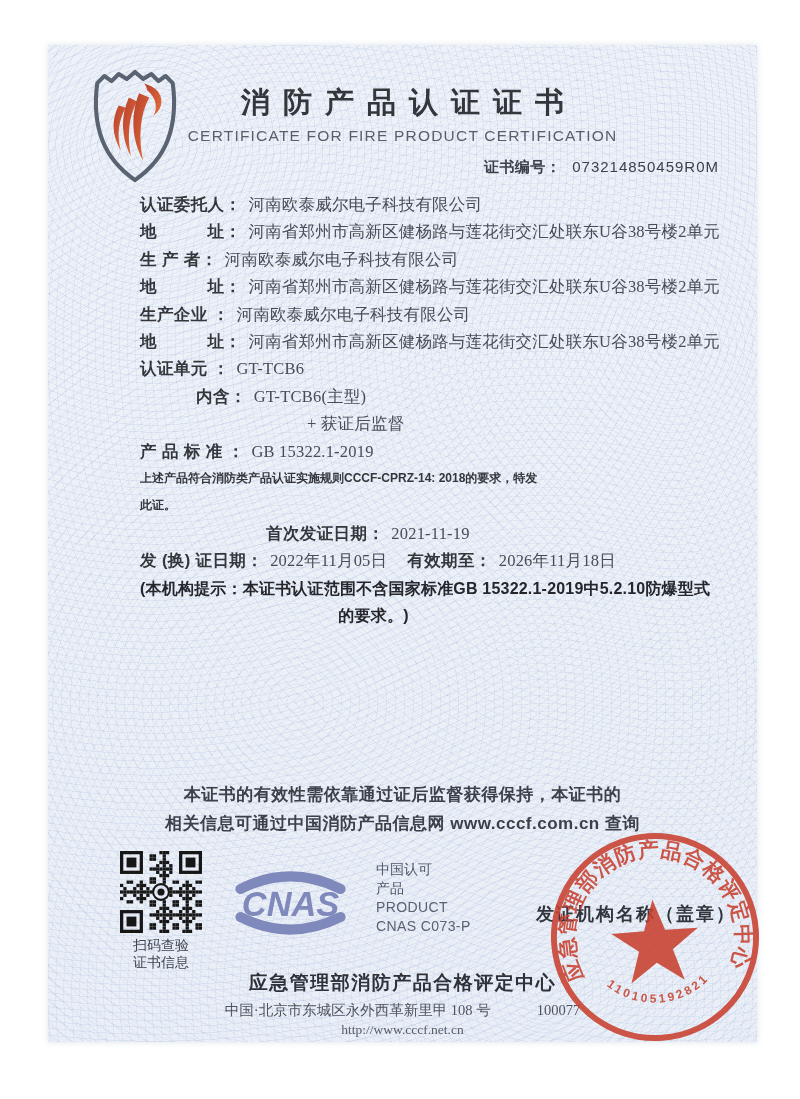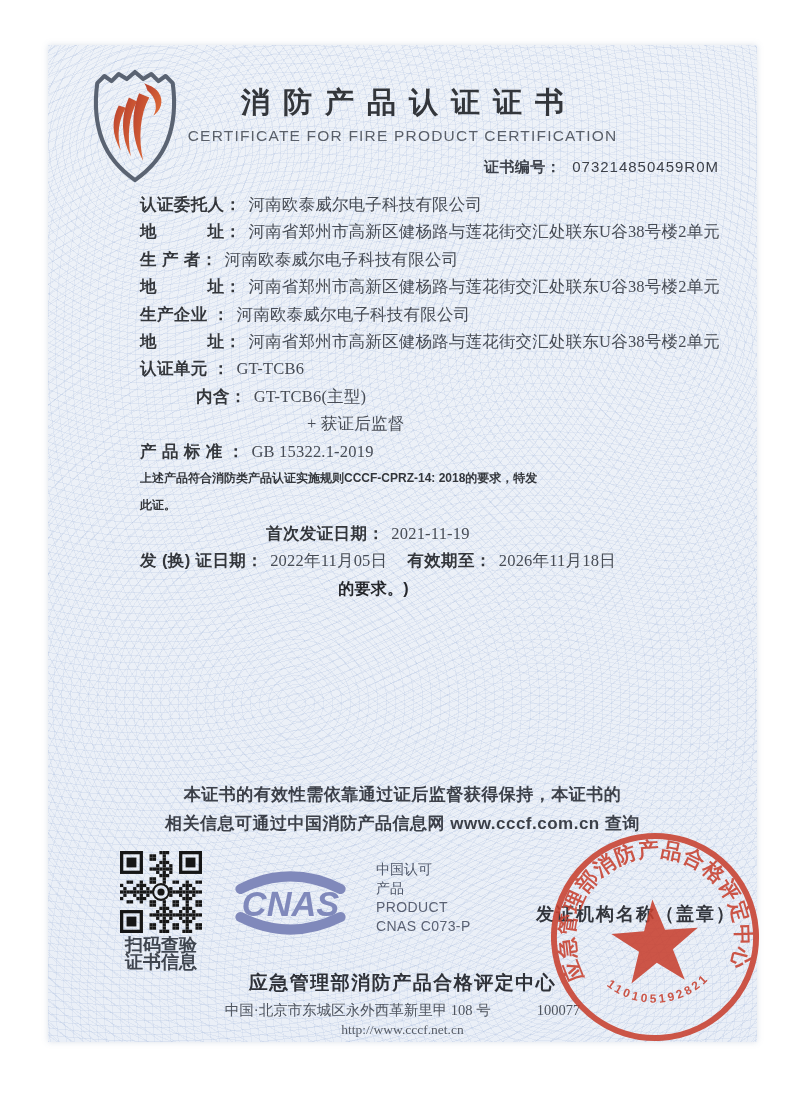--- a/index.html
+++ b/index.html
@@ -46,21 +46,21 @@
   .note { font-size:16px; line-height:27.4px; font-weight:700; color:#24262b; letter-spacing:.2px; }
   .note.center { text-align:center; padding-right:120px; }
 
   
   .notice { position:absolute; left:0; right:0; top:735px; text-align:center;
             font-size:17px; font-weight:600; color:#3c4049; line-height:29px; letter-spacing:.5px; }
 
   
   .qr { position:absolute; left:72px; top:806px; width:82px; height:82px; color:var(--qr-ink,#161616); }
   .qr-caption { position:absolute; left:66px; top:892px; width:94px; text-align:center;
-                font-size:18px; line-height:17px; color:#3f454f; font-weight:700; }
+                font-size:14px; line-height:17px; color:#3f454f; font-weight:400; }
   .cnas { position:absolute; left:180px; top:818px; width:125px; height:80px; }
   .accreditation { position:absolute; left:328px; top:815px; font-size:14px;
                    line-height:19px; color:#4e5668; }
   .accreditation .en { color:#5a6173; letter-spacing:.4px; }
   .issuer-label { position:absolute; left:488px; top:857px; font-size:18px; font-weight:700;
                   color:#32353c; letter-spacing:2px; z-index:1; }
   .seal { position:absolute; left:498px; top:783px; width:218px; height:218px;
           z-index:2; opacity:.88; transform:rotate(-4deg); }
   .org-name { position:absolute; left:0; right:0; top:925px; text-align:center;
               font-size:19px; font-weight:700; color:#2e3138; letter-spacing:1.5px; }
@@ -135,20 +135,21 @@
       <div class="statement">上述产品符合消防类产品认证实施规则CCCF-CPRZ-14: 2018的要求，特发</div>
       <div class="statement">此证。</div>
 
       <div class="row first-issue">
         <span class="lbl">首次发证日期：</span><span class="val">2021-11-19</span>
       </div>
       <div class="row">
         <span class="lbl">发 (换) 证日期：</span><span class="val">2022年11月05日</span><span class="lbl gap-left">有效期至：</span><span class="val">2026年11月18日</span>
       </div>
 
+      <div class="note">(本机构提示：本证书认证范围不含国家标准GB 15322.1-2019中5.2.10防爆型式</div>
       <div class="note center">的要求。)</div>
     </div>
 
     <div class="notice">
       <div>本证书的有效性需依靠通过证后监督获得保持，本证书的</div>
       <div>相关信息可通过中国消防产品信息网 www.cccf.com.cn 查询</div>
     </div>
 
     <div class="qr"><svg viewBox="0 0 100 100" width="100%" height="100%" fill="currentColor">
           <rect x="48" y="0" width="4" height="4"></rect>

